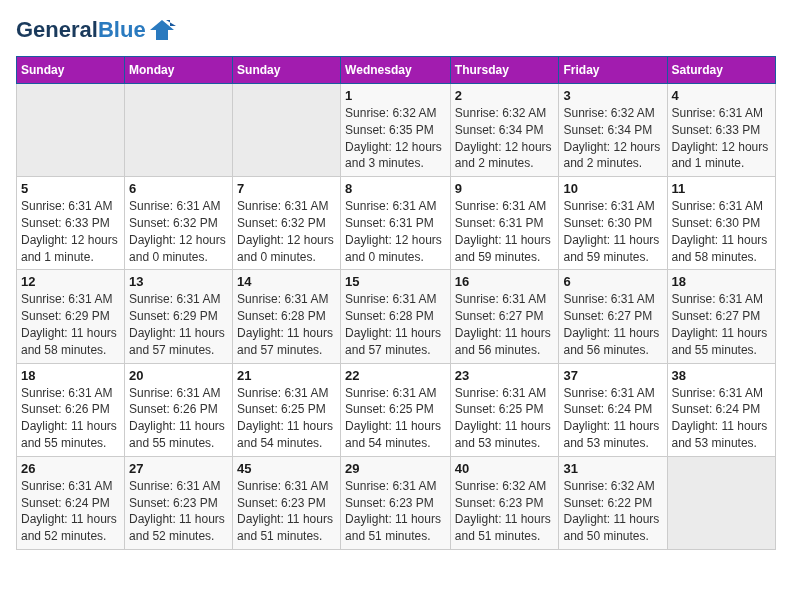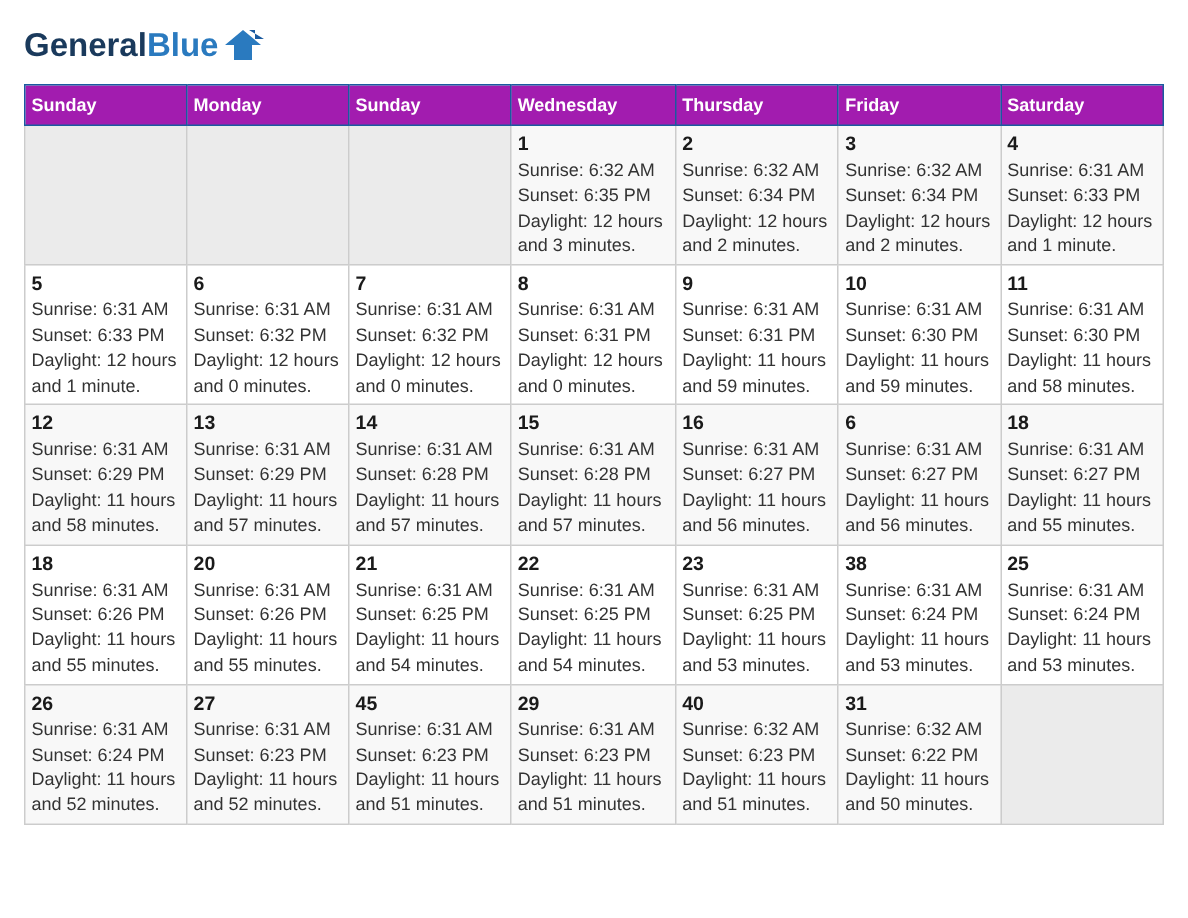--- a/index.html
+++ b/index.html
@@ -261,27 +261,27 @@
 Sunset: 6:25 PM
 Daylight: 11 hours and 54 minutes.</div>
         </td>
         <td>
           <span class="day-number">23</span>
           <div class="day-info" style="white-space: pre-line;">Sunrise: 6:31 AM
 Sunset: 6:25 PM
 Daylight: 11 hours and 53 minutes.</div>
         </td>
         <td>
-          <span class="day-number">38</span>
+          <span class="day-number">37</span>
           <div class="day-info" style="white-space: pre-line;">Sunrise: 6:31 AM
 Sunset: 6:24 PM
 Daylight: 11 hours and 53 minutes.</div>
         </td>
         <td>
-          <span class="day-number">25</span>
+          <span class="day-number">38</span>
           <div class="day-info" style="white-space: pre-line;">Sunrise: 6:31 AM
 Sunset: 6:24 PM
 Daylight: 11 hours and 53 minutes.</div>
         </td>
       </tr>
       <tr>
         <td>
           <span class="day-number">26</span>
           <div class="day-info" style="white-space: pre-line;">Sunrise: 6:31 AM
 Sunset: 6:24 PM

